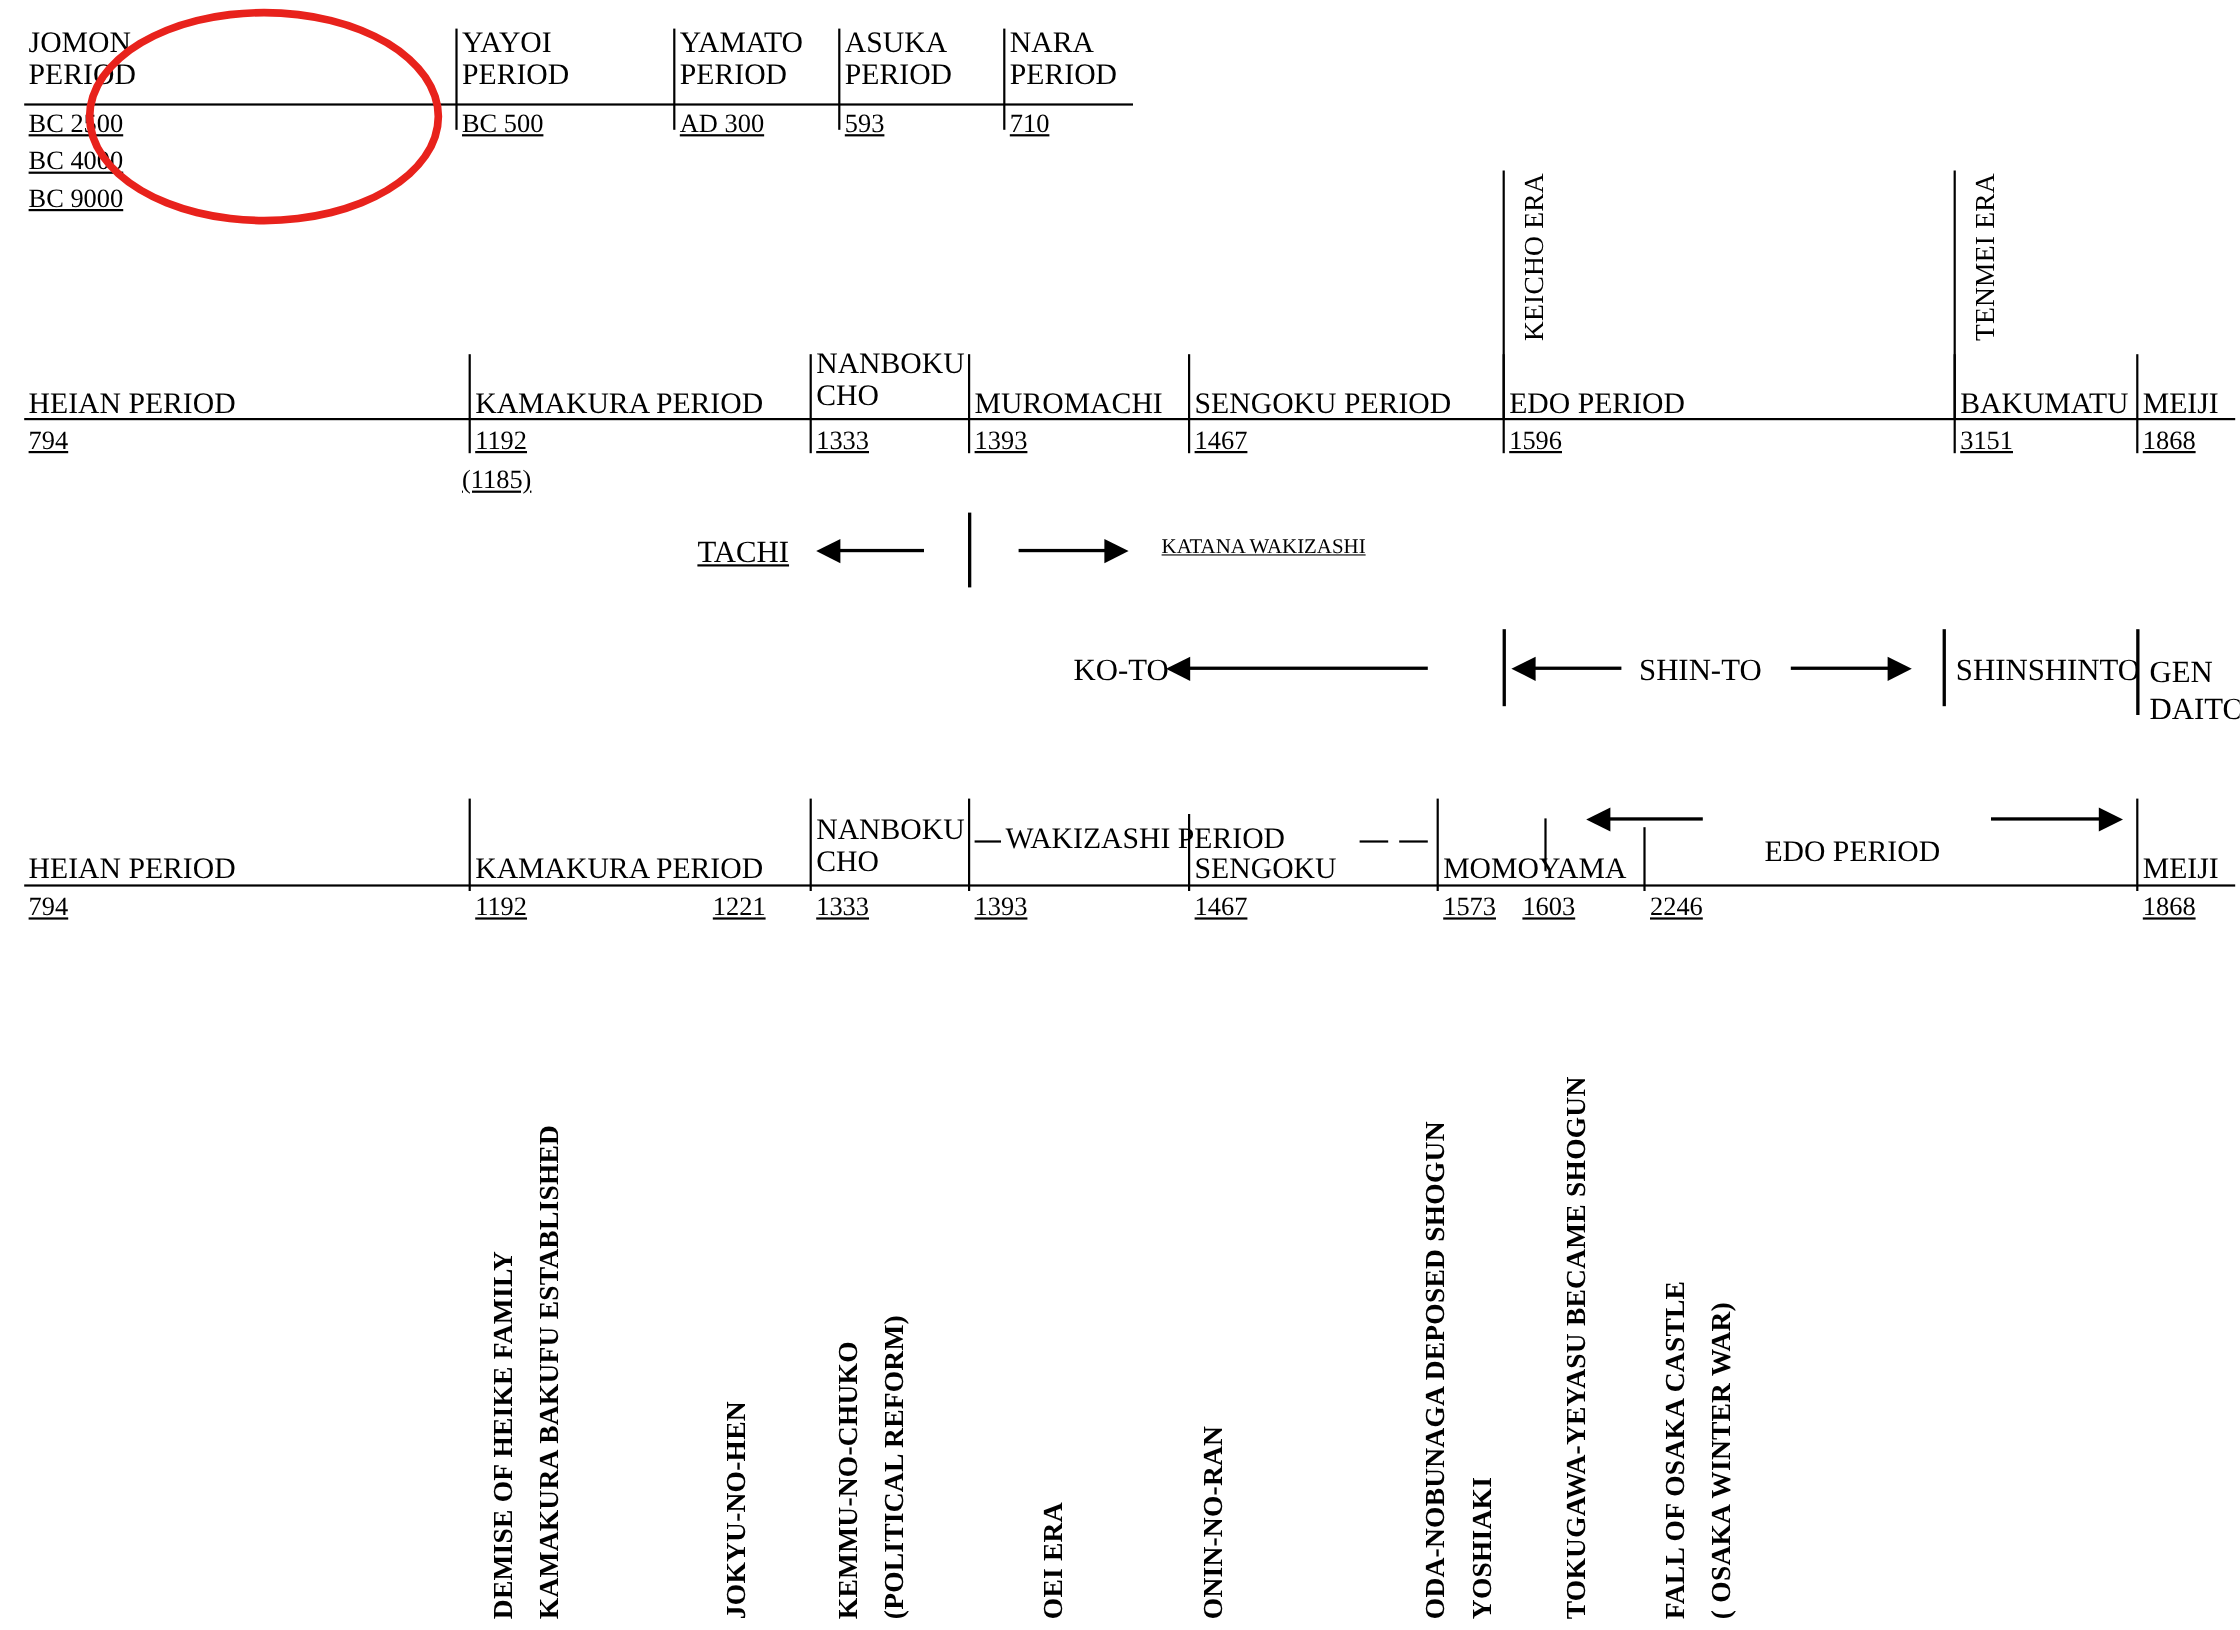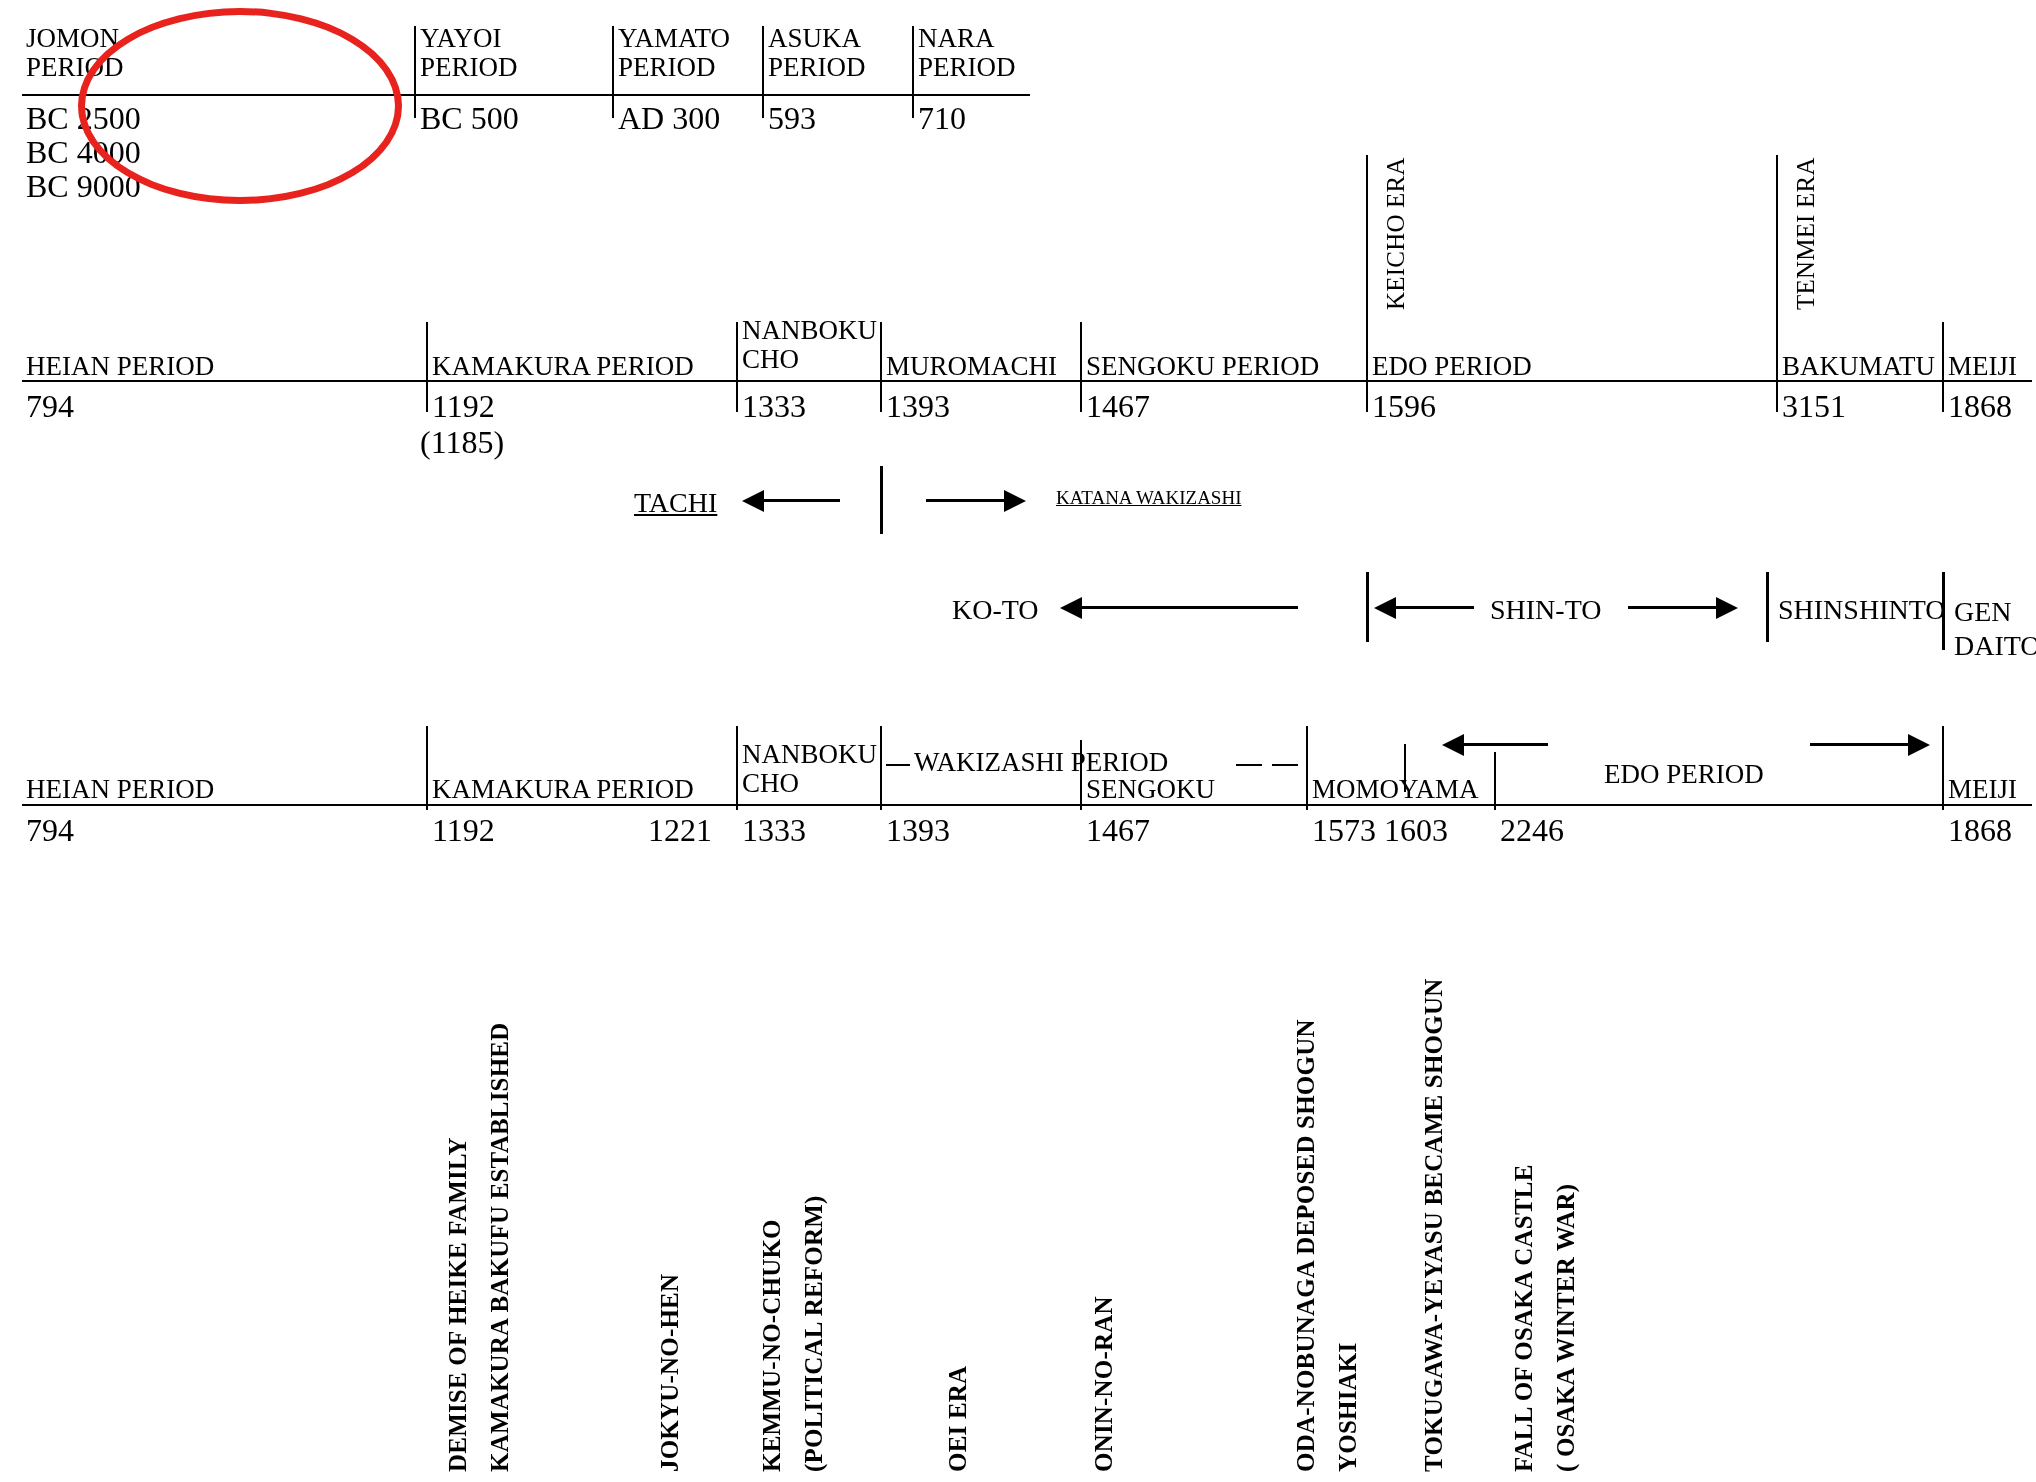--- a/index.html
+++ b/index.html
@@ -10,21 +10,21 @@
     color:#000;
     -webkit-font-smoothing:antialiased;
   }
   .stage{position:absolute;left:0;top:0;width:2036px;height:1482px;}
 
   
   .axis{position:absolute;background:#000;height:2px;}
   .tick{position:absolute;background:#000;width:2px;}
   .lbl{position:absolute;white-space:nowrap;line-height:1.05;}
   .period-name{position:absolute;white-space:nowrap;font-size:27px;line-height:1.08;}
-  .year{position:absolute;white-space:nowrap;font-size:32px;}
+  .year{position:absolute;white-space:nowrap;font-size:24px;text-decoration:underline;}
 
   
   .vert{
     position:absolute;white-space:nowrap;
     transform-origin:0 0;
     transform:rotate(-90deg);
     font-size:25px;
     letter-spacing:0.2px;
   }
   .vert.bold{font-weight:bold;}
@@ -134,21 +134,21 @@
   <div class="year" style="left:1948px;top:388px;">1868</div>
 
   <div class="lbl" style="left:634px;top:488px;font-size:28px;text-decoration:underline;">TACHI</div>
   <div class="arrowhead ah-left" style="left:742px;top:490px;"></div>
   <div class="arrowline" style="left:762px;top:499px;width:78px;"></div>
   <div class="vbar" style="left:880px;top:466px;height:68px;"></div>
   <div class="arrowline" style="left:926px;top:499px;width:80px;"></div>
   <div class="arrowhead ah-right" style="left:1004px;top:490px;"></div>
   <div class="lbl" style="left:1056px;top:488px;font-size:19px;text-decoration:underline;">KATANA WAKIZASHI</div>
 
-  <div class="lbl" style="left:952px;top:595px;font-size:28px;">KO-TO</div>
+  <div class="lbl" style="left:976px;top:595px;font-size:28px;">KO-TO</div>
   <div class="arrowhead ah-left" style="left:1060px;top:597px;"></div>
   <div class="arrowline" style="left:1080px;top:606px;width:218px;"></div>
 
   <div class="vbar" style="left:1366px;top:572px;height:70px;"></div>
   <div class="arrowhead ah-left" style="left:1374px;top:597px;"></div>
   <div class="arrowline" style="left:1394px;top:606px;width:80px;"></div>
   <div class="lbl" style="left:1490px;top:595px;font-size:28px;">SHIN-TO</div>
   <div class="arrowline" style="left:1628px;top:606px;width:90px;"></div>
   <div class="arrowhead ah-right" style="left:1716px;top:597px;"></div>
 

